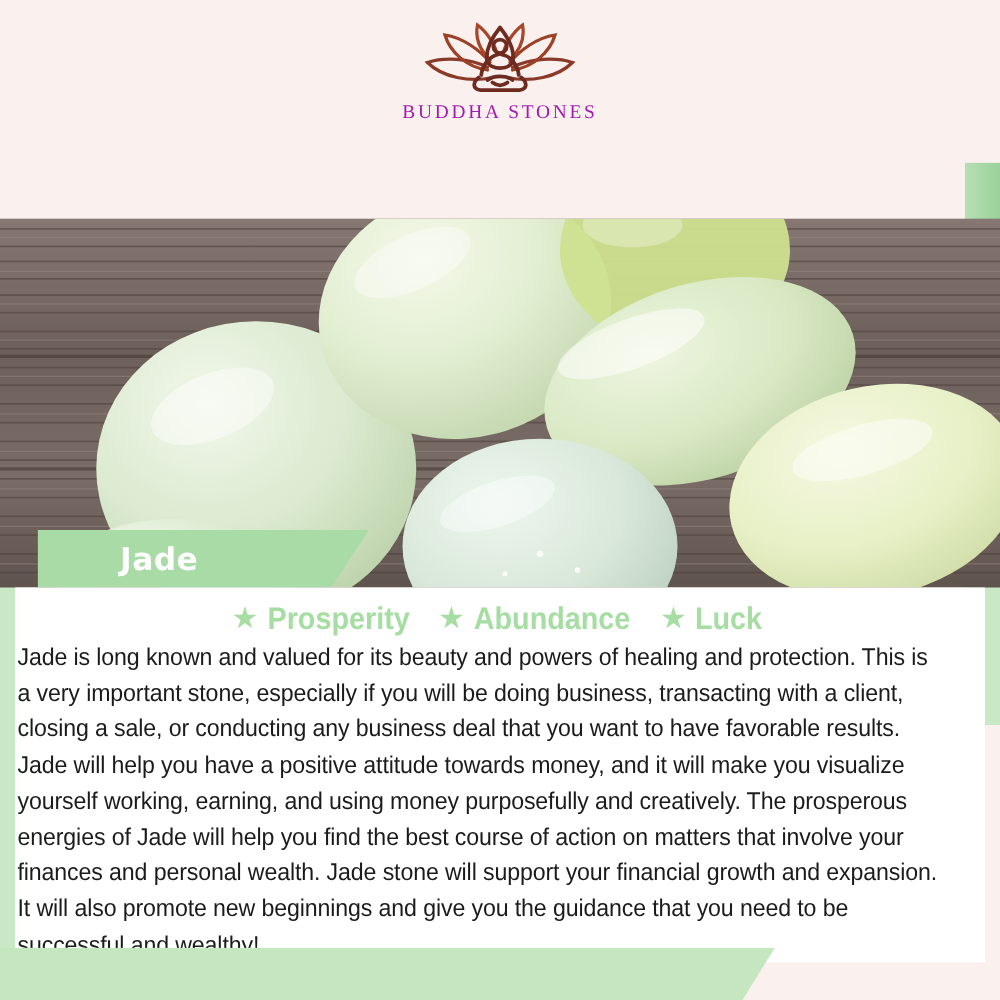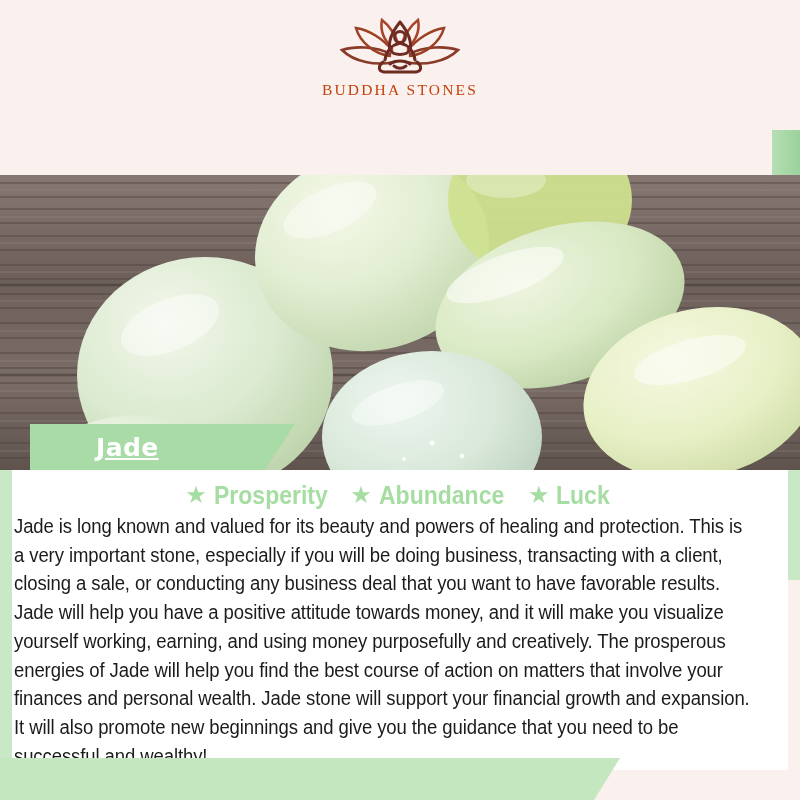--- a/index.html
+++ b/index.html
@@ -8,21 +8,21 @@
     font-family:"Liberation Sans","DejaVu Sans",sans-serif;
     background:#faf0ee;
   }
   #card{position:relative;width:800px;height:800px;background:#faf0ee;overflow:hidden;}
 
   
   #brand{position:absolute;left:0;top:0;width:800px;height:120px;background:#faf0ee;
          display:flex;flex-direction:column;align-items:center;justify-content:flex-start;}
   #logo-mark{margin-top:16px;width:160px;height:62px;display:block;}
   #brand-name{margin-top:3px;font-family:"Liberation Serif","DejaVu Serif",serif;
-              font-size:15.5px;letter-spacing:2.2px;color:#c2410c;font-weight:400;}
+              font-size:15.5px;letter-spacing:2.2px;color:#a21caf;font-weight:400;}
 
   
   .decor{position:absolute;background:#a8d8a8;}
   #decor-left-top{left:0;top:197px;width:32px;height:225px;
       clip-path:polygon(0 14px,14px 0,100% 0,100% 100%,0 100%);
       background:linear-gradient(90deg,#9bd19b,#b6dfb4);}
   #decor-right-top{left:772px;top:130px;width:28px;height:440px;
       clip-path:polygon(0 0,100% 0,100% 100%,0 calc(100% - 22px));
       background:linear-gradient(90deg,#b6dfb4,#9bd19b);}
   #decor-left-strip{left:0;top:420px;width:14px;height:340px;background:#c9e8c5;}
@@ -42,21 +42,21 @@
   
   #photo{position:absolute;left:0;top:175px;width:800px;height:295px;overflow:hidden;
          background:#6f625c;}
   #photo svg{display:block;width:800px;height:295px;}
 
   
   #stone-label{position:absolute;left:30px;top:424px;width:265px;height:46px;
       background:#a9dba6;clip-path:polygon(0 0,100% 0,calc(100% - 30px) 100%,0 100%);
       display:flex;align-items:center;}
   #stone-label-text{margin-left:66px;color:#ffffff;font-weight:700;font-size:25px;
-      font-family:"DejaVu Sans","Liberation Sans",sans-serif;letter-spacing:.4px;text-decoration:underline;}
+      font-family:"DejaVu Sans","Liberation Sans",sans-serif;letter-spacing:.4px;}
 
   
   #content{position:absolute;left:12px;top:470px;width:776px;height:300px;
            background:#ffffff;}
 
   
   #benefits{position:absolute;left:12px;top:478px;width:776px;height:34px;
             display:flex;align-items:center;justify-content:center;gap:13px;
             color:#a6dda2;font-weight:700;font-size:25px;white-space:nowrap;}
   .benefit{display:flex;align-items:center;gap:7px;}

